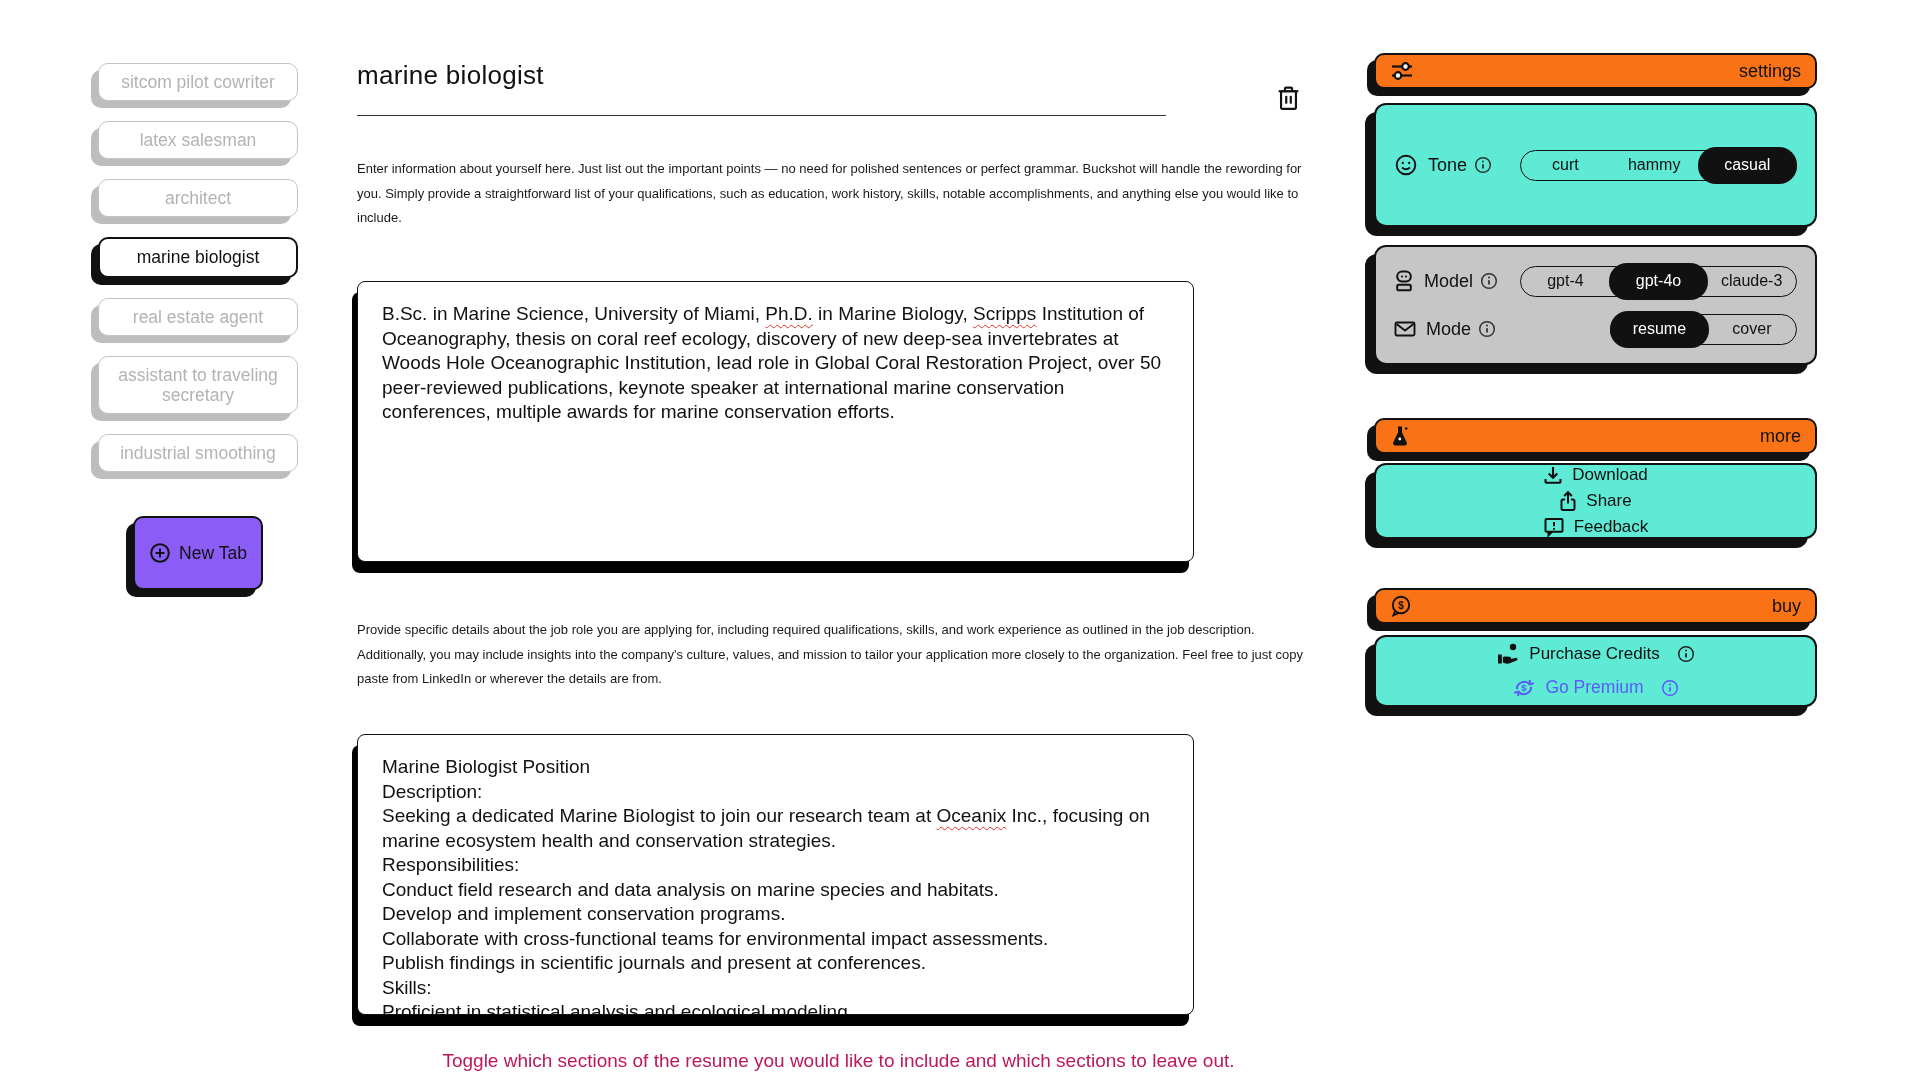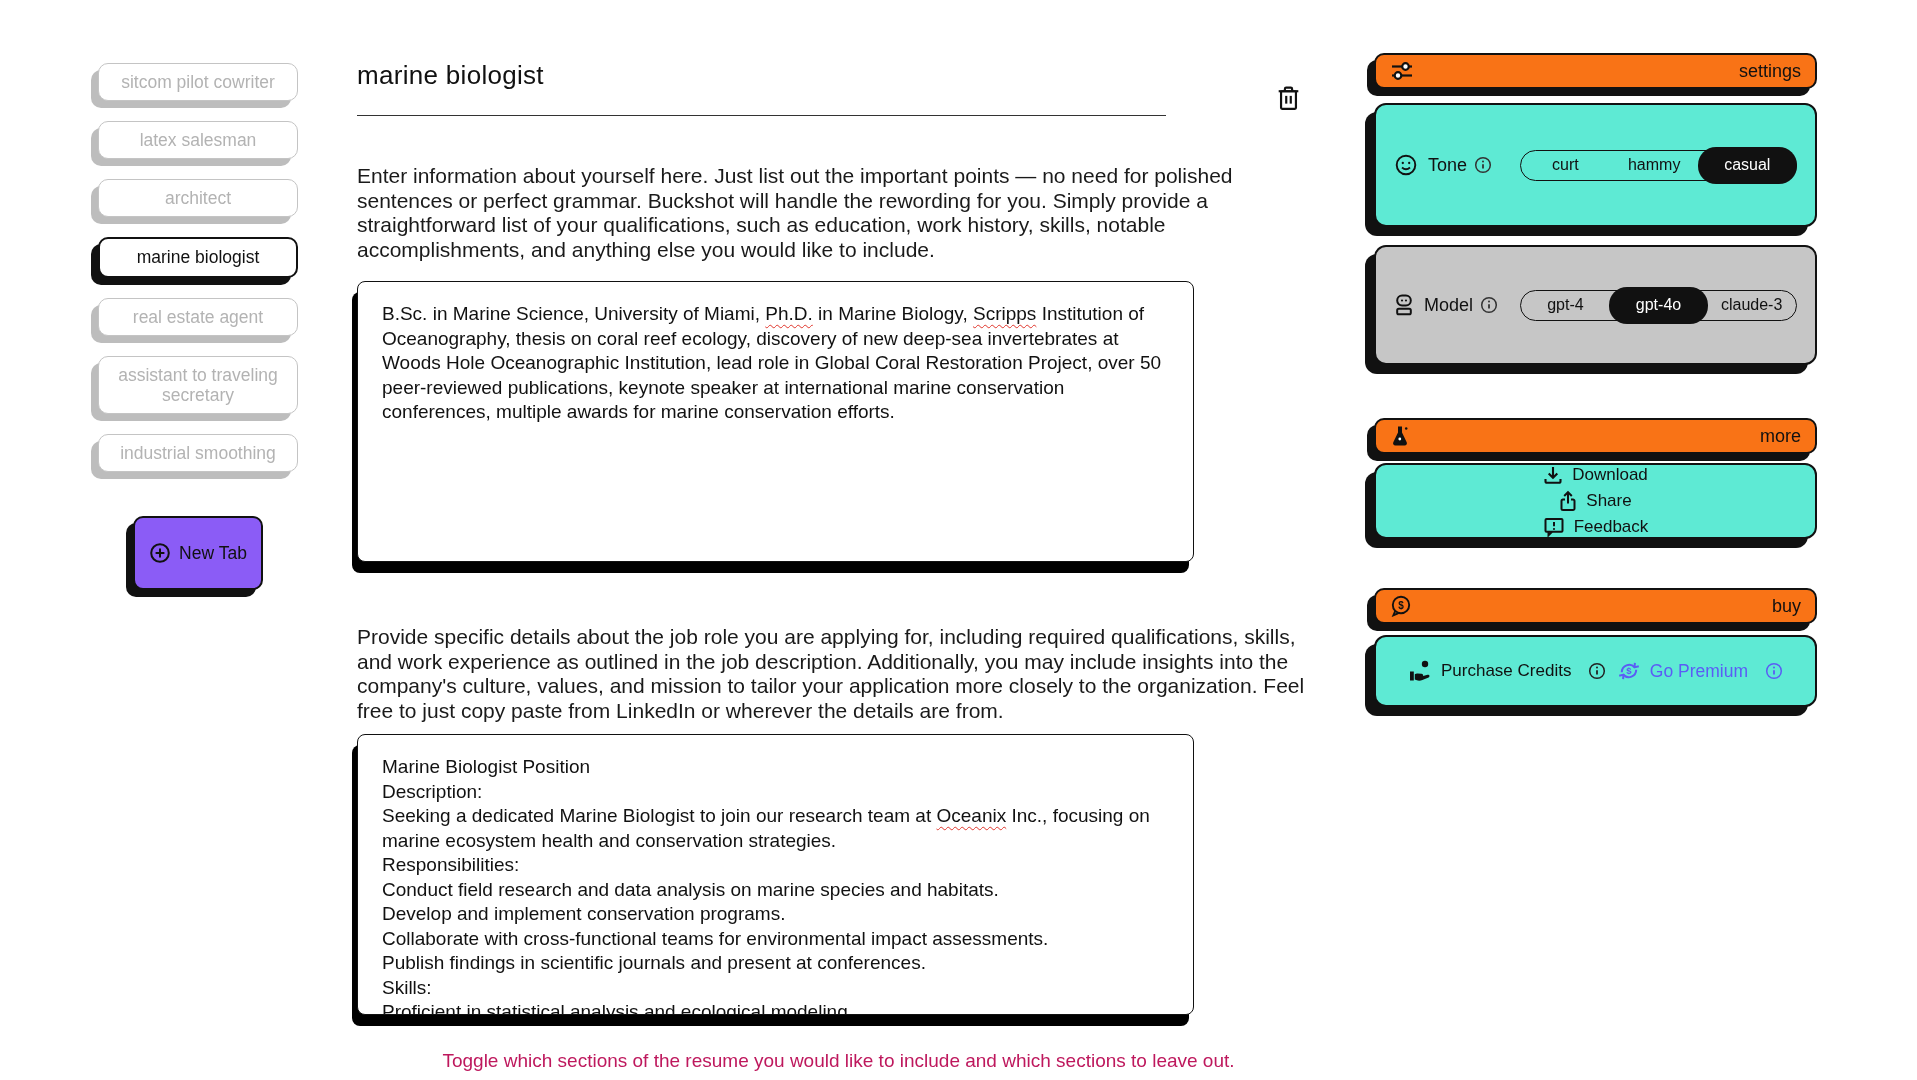--- a/index.html
+++ b/index.html
@@ -34,21 +34,21 @@
     box-shadow:-7px 7px 0 0 var(--ink);
     font-family:inherit;font-size:17.5px;color:var(--ink);
     padding:24px 14px;cursor:pointer;
   }
 
   
   .main{position:absolute;left:357px;top:60px;width:963px;height:1020px;}
   .page-title{font-size:26px;font-weight:400;letter-spacing:.3px;}
   .title-rule{border:none;border-top:1.6px solid #333;width:809px;margin-top:24px;}
   .trash-btn{position:absolute;left:918px;top:24px;background:none;border:none;cursor:pointer;padding:0;}
-  .intro{font-size:21px;line-height:24.5px;color:#1a1a1a;margin-top:8px;}
+  .intro{font-size:13px;line-height:24.5px;color:#1a1a1a;margin-top:1px;}
   .intro1{position:absolute;top:96px;left:0;width:963px;}
   .intro2{position:absolute;top:557px;left:0;width:963px;}
   .textbox{
     position:absolute;left:0;width:837px;height:281px;
     background:#fff;border:1.8px solid var(--ink);border-radius:8px;
     box-shadow:-5px 11px 0 0 #000;
     padding:20px 24px;font-size:19px;line-height:24.5px;color:#111;
     white-space:pre-wrap;overflow:hidden;cursor:text;
   }
   .tb1{top:221px;}
@@ -76,21 +76,21 @@
     display:flex;flex-direction:column;justify-content:space-around;
     padding:10px 18px;
   }
   .card.gray{background:var(--gray-card);}
   .bar-settings{top:53px;}
   .card-settings{top:103px;height:124px;}
   .card-model{top:245px;height:120px;}
   .bar-more{top:418px;}
   .card-more{top:463px;height:76px;align-items:center;justify-content:space-between;padding:0 26px;}
   .bar-buy{top:588px;}
-  .card-buy{top:635px;height:72px;flex-direction:row;align-items:center;justify-content:space-between;padding:0 32px;}
+  .card-buy{top:635px;height:72px;flex-direction:column;align-items:center;padding:0 32px;}
 
   .setting-row{display:flex;align-items:center;}
   .setting-row .label{font-size:18px;margin-left:10px;}
   .setting-row .info{margin-left:7px;display:flex;align-items:center;}
 
   .seg{
     margin-left:auto;display:flex;align-items:center;
     border:1.7px solid var(--ink);border-radius:17px;height:31px;background:transparent;
   }
   .seg.w3{width:277px;}
@@ -254,20 +254,40 @@
             <line x1="9" y1="8.2" x2="9" y2="12.6" stroke-width="1.8"></line>
             <circle cx="9" cy="5.4" r="1" fill="#333" stroke="none"></circle>
           </svg>
         </span>
         <div class="seg w3">
           <button class="seg-opt">gpt-4</button>
           <button class="seg-opt selected">gpt-4o</button>
           <button class="seg-opt">claude-3</button>
         </div>
       </div>
+      <div class="setting-row">
+        <span>
+          <svg width="22" height="18" viewBox="0 0 22 18" fill="none" stroke="#111" stroke-width="1.9">
+            <rect x="1.5" y="2.5" width="19" height="13" rx="1.5"></rect>
+            <path d="M2.5 4 L11 10.5 L19.5 4"></path>
+          </svg>
+        </span>
+        <span class="label">Mode</span>
+        <span class="info">
+          <svg width="18" height="18" viewBox="0 0 18 18" fill="none" stroke="#333" stroke-width="1.5">
+            <circle cx="9" cy="9" r="7.3"></circle>
+            <line x1="9" y1="8.2" x2="9" y2="12.6" stroke-width="1.8"></line>
+            <circle cx="9" cy="5.4" r="1" fill="#333" stroke="none"></circle>
+          </svg>
+        </span>
+        <div class="seg w2">
+          <button class="seg-opt selected">resume</button>
+          <button class="seg-opt">cover</button>
+        </div>
+      </div>
     </div>
 
     <div class="bar bar-more">
       <span>
         <svg width="20" height="22" viewBox="0 0 20 22">
           <path fill="#111" d="M8 1.5 h4 v6 l4.7 9.7 a2.3 2.3 0 0 1 -2.1 3.3 H5.4 a2.3 2.3 0 0 1 -2.1 -3.3 L8 7.5 Z"></path>
           <circle cx="9.8" cy="14" r="1.4" fill="#fff"></circle>
           <circle cx="16.2" cy="3.6" r="1.25" fill="#111"></circle>
         </svg>
       </span>

